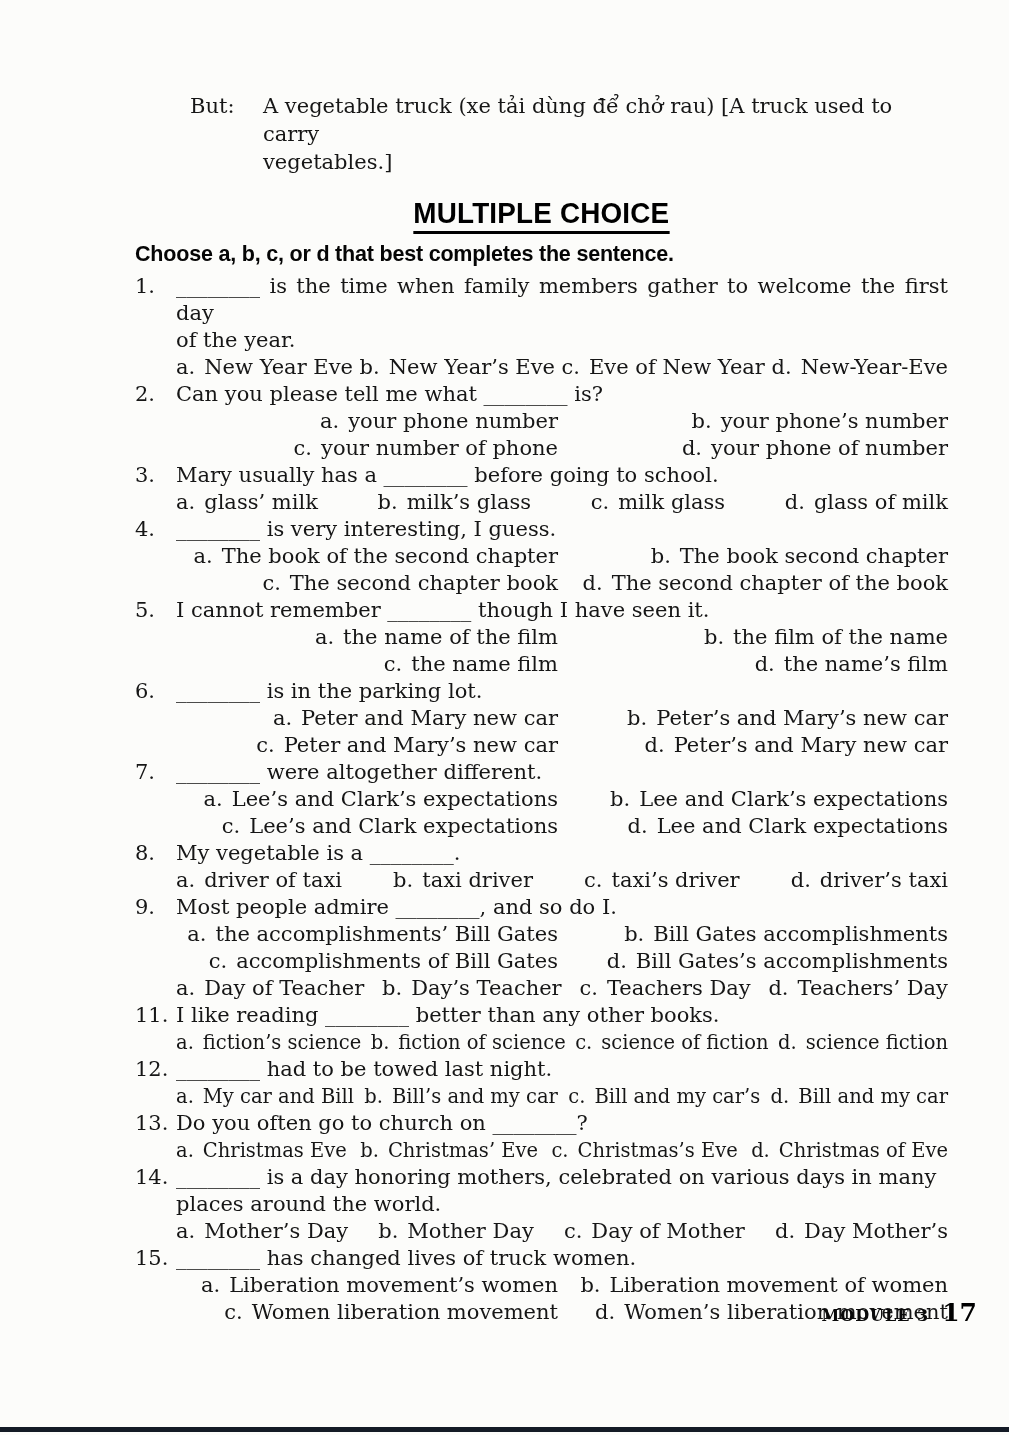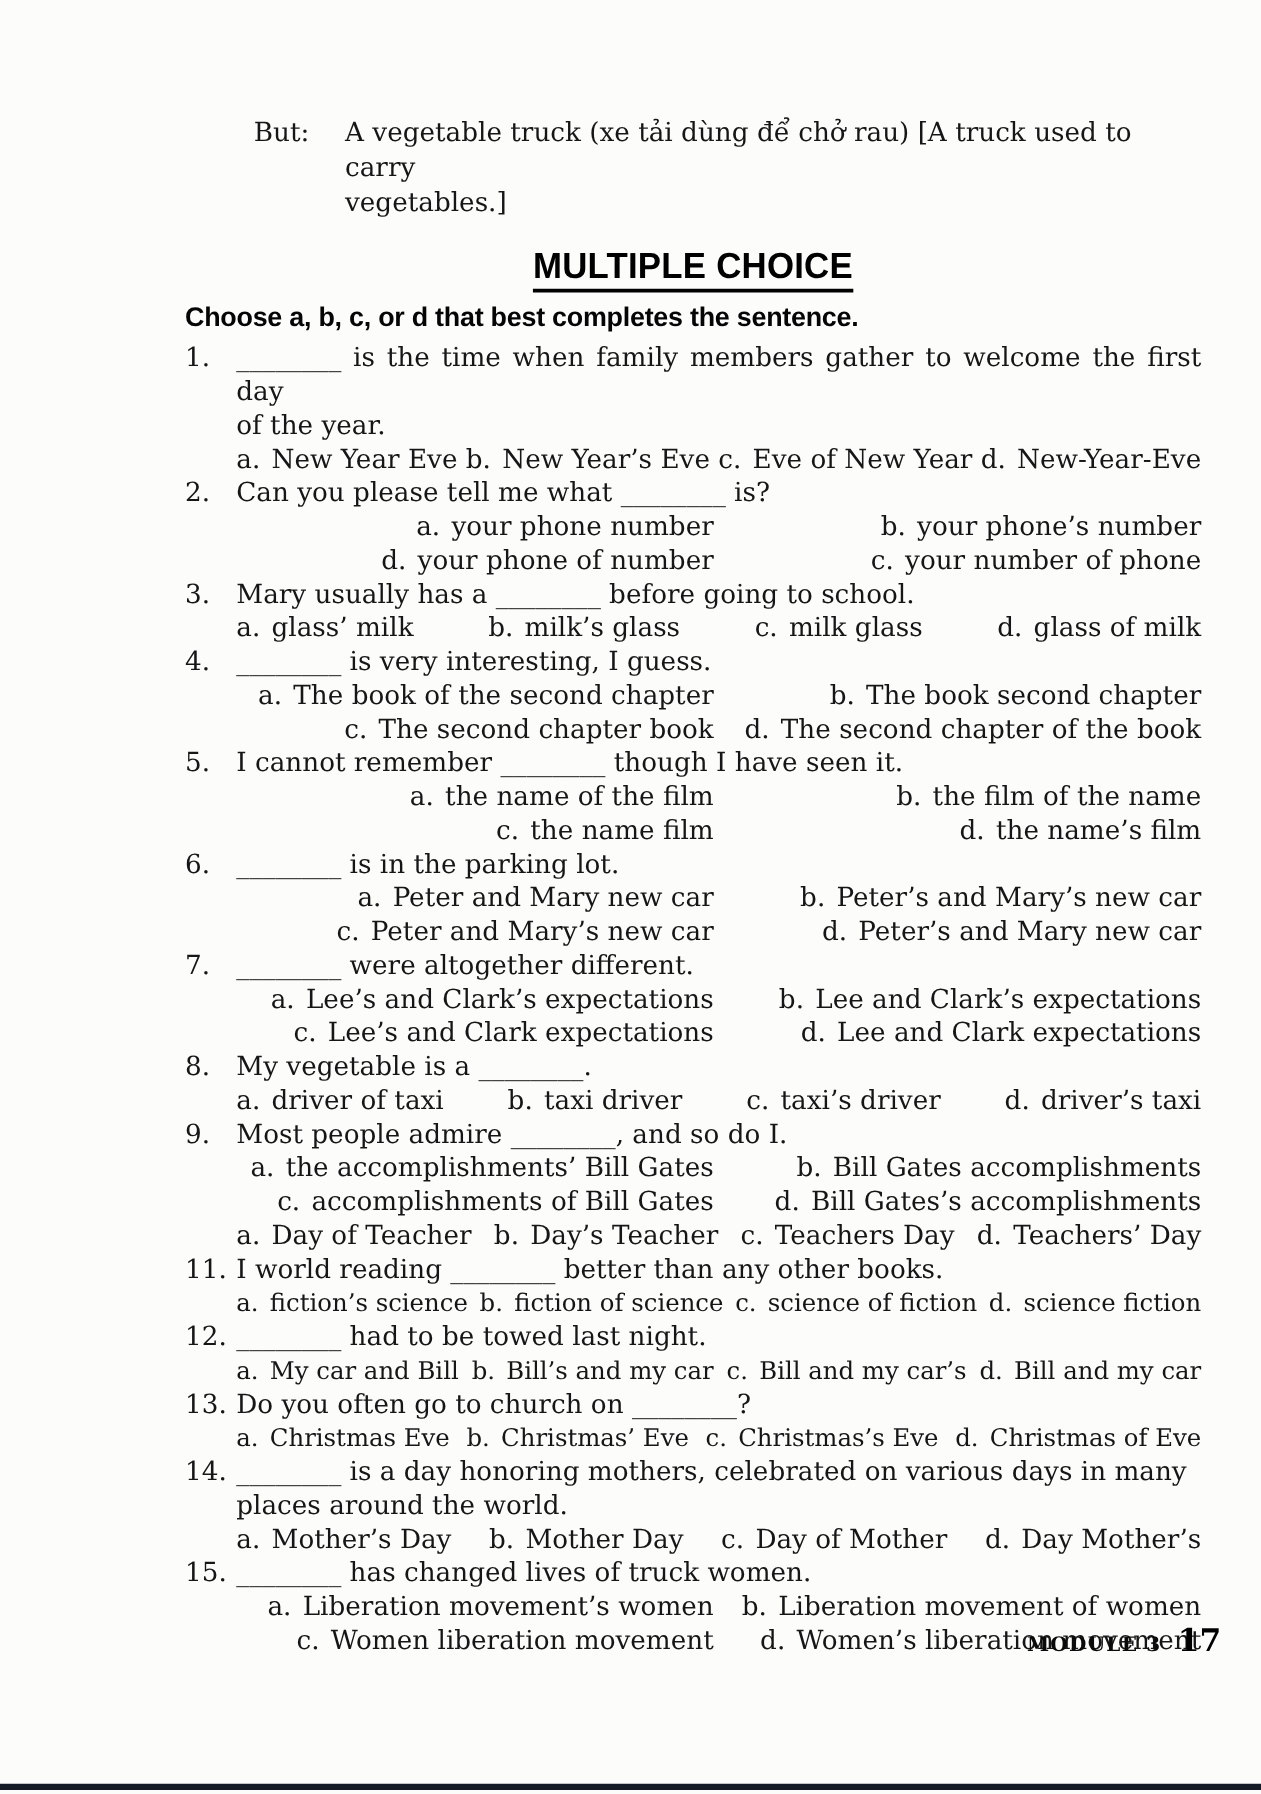--- a/index.html
+++ b/index.html
@@ -5,21 +5,21 @@
   html, body {
     margin: 0; padding: 0;
     width: 1009px; height: 1435px;
     background: #fcfcfa;
     font-family: "DejaVu Serif", serif;
     color: #161616;
     overflow: hidden;
   }
   .page-wrap { position: relative; width: 1009px; height: 1435px; }
   .content {
-    position: absolute; left: 148px; top: 0; width: 813px;
+    position: absolute; left: 135px; top: 0; width: 813px;
   }
   
   .example-row {
     margin-top: 92px;
     display: flex;
     font-size: 21px;
     line-height: 28px;
     padding-left: 55px;
   }
   .example-label { flex: 0 0 73px; }
@@ -133,22 +133,22 @@
           </div>
   </div>
 
   <div class="question">
     <div class="q-head">
       <span class="q-num">2.</span><span>Can you please tell me what ________ is?</span>
     </div>
     <div class="opts-grid">
             <div class="option"><span class="opt-label">a.</span><span>your phone number</span></div>
             <div class="option"><span class="opt-label">b.</span><span>your phone’s number</span></div>
+            <div class="option"><span class="opt-label">c.</span><span>your number of phone</span></div>
             <div class="option"><span class="opt-label">d.</span><span>your phone of number</span></div>
-            <div class="option"><span class="opt-label">c.</span><span>your number of phone</span></div>
           </div>
   </div>
 
   <div class="question">
     <div class="q-head">
       <span class="q-num">3.</span><span>Mary usually has a ________ before going to school.</span>
     </div>
     <div class="opts-row">
             <div class="option"><span class="opt-label">a.</span><span>glass’ milk</span></div>
             <div class="option"><span class="opt-label">b.</span><span>milk’s glass</span></div>
@@ -233,21 +233,21 @@
     <div class="opts-row">
             <div class="option"><span class="opt-label">a.</span><span>Day of Teacher</span></div>
             <div class="option"><span class="opt-label">b.</span><span>Day’s Teacher</span></div>
             <div class="option"><span class="opt-label">c.</span><span>Teachers Day</span></div>
             <div class="option"><span class="opt-label">d.</span><span>Teachers’ Day</span></div>
           </div>
   </div>
 
   <div class="question">
     <div class="q-head">
-      <span class="q-num">11.</span><span>I world reading ________ better than any other books.</span>
+      <span class="q-num">11.</span><span>I like reading ________ better than any other books.</span>
     </div>
     <div class="opts-row opts-tight">
             <div class="option"><span class="opt-label">a.</span><span>fiction’s science</span></div>
             <div class="option"><span class="opt-label">b.</span><span>fiction of science</span></div>
             <div class="option"><span class="opt-label">c.</span><span>science of fiction</span></div>
             <div class="option"><span class="opt-label">d.</span><span>science fiction</span></div>
           </div>
   </div>
 
   <div class="question">

